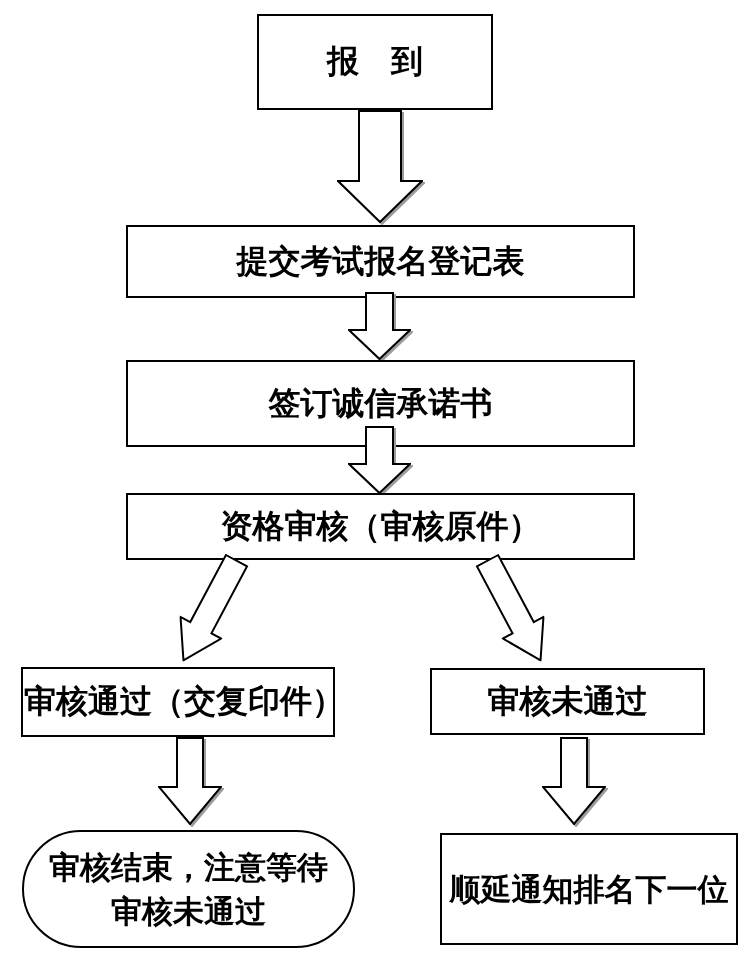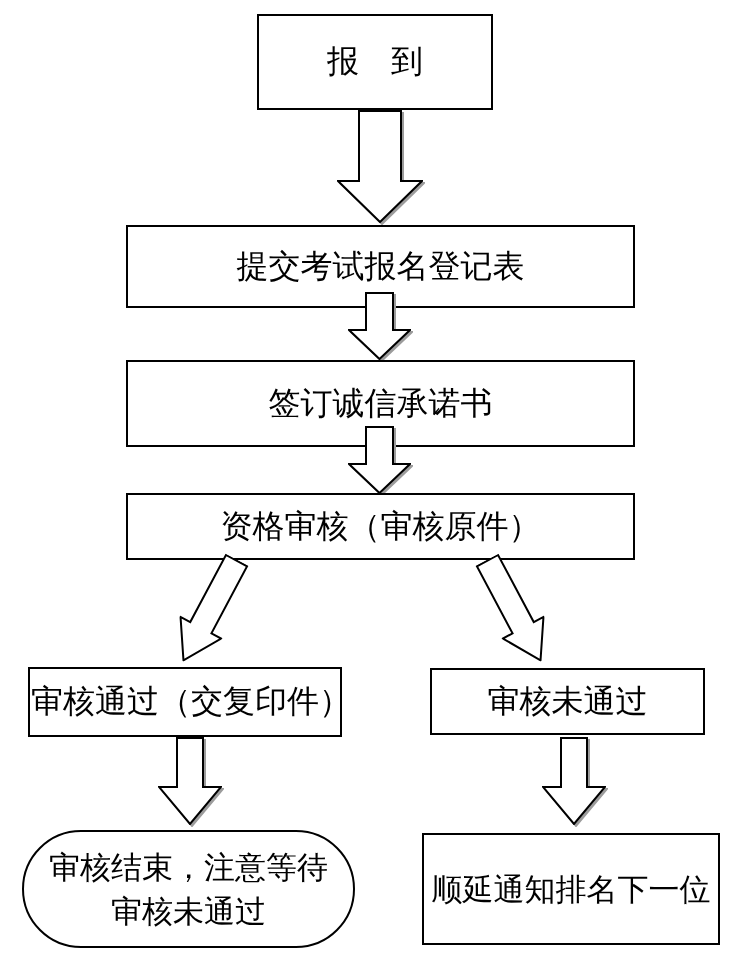--- a/index.html
+++ b/index.html
@@ -7,44 +7,45 @@
     padding: 0;
     background: #ffffff;
     font-family: "DejaVu Serif", "Liberation Serif", serif;
   }
   .canvas {
     position: relative;
     width: 743px;
     height: 965px;
     background: #ffffff;
     overflow: hidden;
+    font-weight: bold;
   }
   .node {
     position: absolute;
     border: 2px solid #000000;
     background: #ffffff;
     display: flex;
     flex-direction: column;
     align-items: center;
     justify-content: center;
     text-align: center;
     color: #000000;
     font-size: 32px;
     line-height: 1.42;
     box-sizing: border-box;
     white-space: nowrap;
   }
   .node-checkin        { left: 257px; top: 14px;  width: 236px; height: 96px; }
-  .node-submit-form    { left: 126px; top: 225px; width: 509px; height: 83px; }
+  .node-submit-form    { left: 126px; top: 225px; width: 509px; height: 73px; }
   .node-sign-pledge    { left: 126px; top: 360px; width: 509px; height: 87px; }
   .node-qual-review    { left: 126px; top: 493px; width: 509px; height: 67px; }
-  .node-review-passed  { left: 28px;  top: 667px; width: 314px; height: 70px; padding-left: 12px; }
+  .node-review-passed  { left: 21px;  top: 667px; width: 314px; height: 70px; padding-left: 12px; }
   .node-review-failed  { left: 430px; top: 668px; width: 275px; height: 67px; align-items: center; }
   .node-review-end     { left: 22px;  top: 830px; width: 333px; height: 118px; border-radius: 59px; font-size: 31px; }
-  .node-notify-next    { left: 422px; top: 833px; width: 298px; height: 112px; font-size: 31px; line-height: 1.5; }
+  .node-notify-next    { left: 440px; top: 833px; width: 298px; height: 112px; font-size: 31px; line-height: 1.5; }
   .arrow {
     position: absolute;
     display: block;
   }
   .arrow-shadowed {
     filter: drop-shadow(2.5px 2.5px 0 #9c9c9c);
   }
   .arrow-down-1   { left: 337px; top: 110px; }
   .arrow-down-2   { left: 348px; top: 292px; }
   .arrow-down-3   { left: 348px; top: 426px; }

